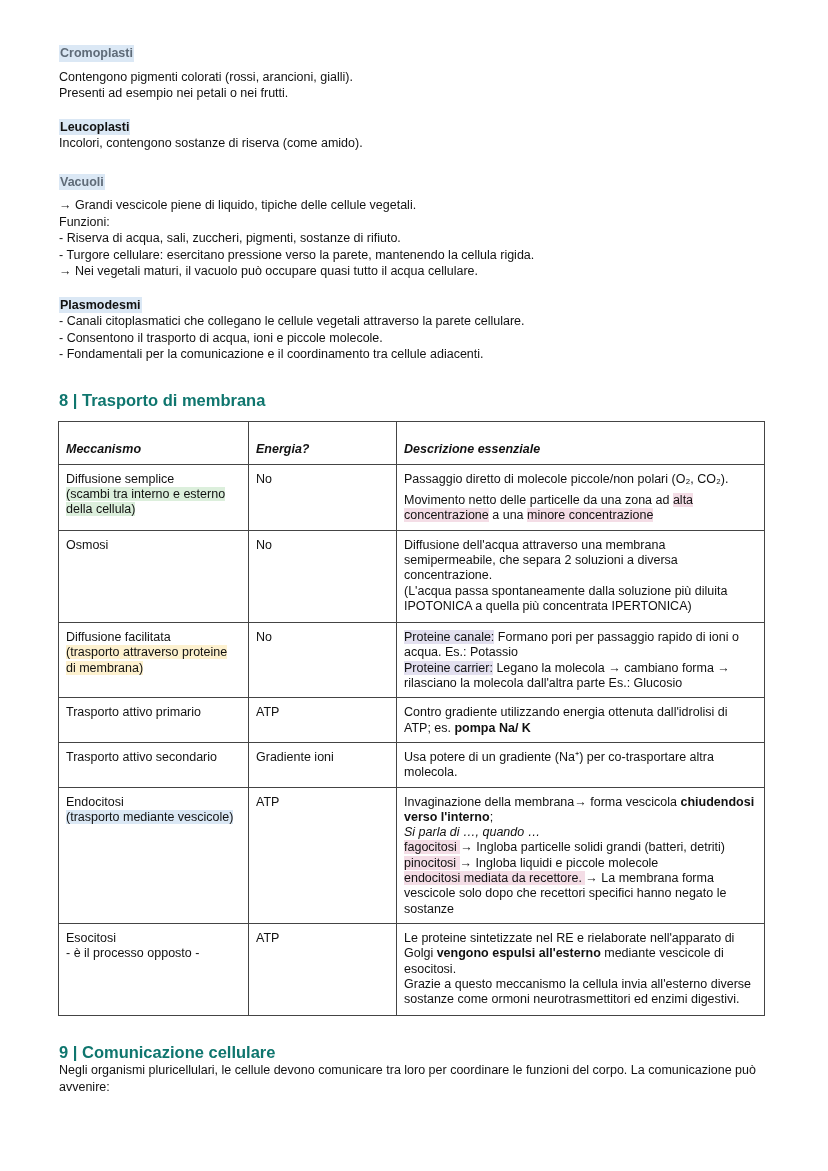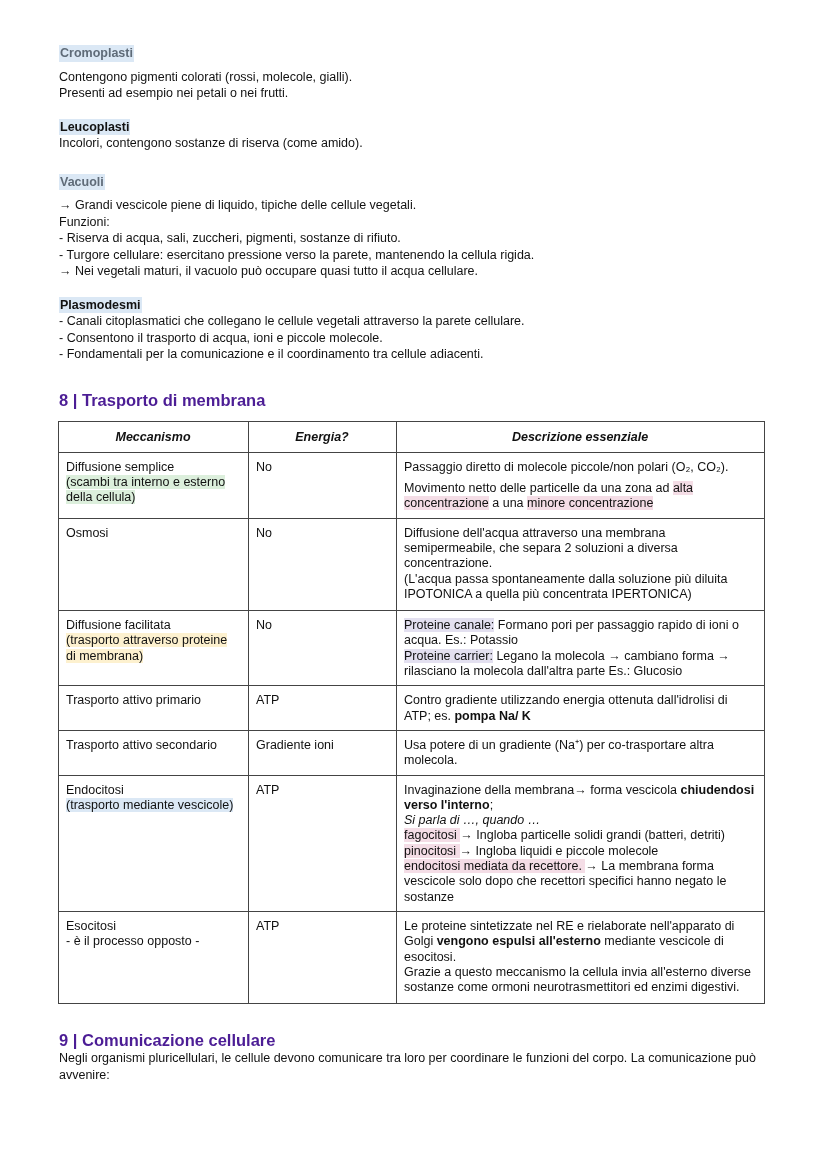--- a/index.html
+++ b/index.html
@@ -10,51 +10,51 @@
     .page { position: absolute; left: 59px; top: 45px; width: 710px; }
     .section-title {
       display: inline-block; font-weight: bold; background: #dbe8f5; padding: 0 1px;
     }
     .section-title.muted { color: #5f6b78; }
     p.line { margin: 0; }
     .gap-s { height: 7px; }
     .gap-m { height: 17px; }
     .gap-l { height: 22px; }
     h2.heading {
-      margin: 0; font-size: 16.5px; line-height: 20px; font-weight: bold; color: #4c1d95;
+      margin: 0; font-size: 16.5px; line-height: 20px; font-weight: bold; color: #0f766e;
     }
     table.tbl {
       border-collapse: collapse; width: 706px; margin-top: 11px; table-layout: fixed;
       margin-left: -1px;
     }
     table.tbl th, table.tbl td {
       border: 1.3px solid #444; vertical-align: top; text-align: left;
       padding: 7px 8px 6px 7px; font-size: 12.5px; line-height: 15.3px;
     }
-    table.tbl th { font-style: italic; font-weight: bold; padding-top: 8px; padding-bottom: 7px; text-align: center; }
+    table.tbl th { font-style: italic; font-weight: bold; padding-top: 20px; padding-bottom: 7px; }
     col.c1 { width: 190px; } col.c2 { width: 148px; } col.c3 { width: 368px; }
     .hl-green { background: #dcefdc; }
     .hl-yellow { background: #fdf1cf; margin-top: 9px; }
     .hl-blue { background: #dbe8f5; }
     .hl-pink { background: #f4dde6; }
     .hl-lav { background: #e3e0f0; }
     .bold { font-weight: bold; }
     .ital { font-style: italic; }
     .para-gap { height: 6px; }
     .intro { margin-top: 10px; font-size: 12.5px; line-height: 17px; }
   </style>
 </head>
 <body>
 
 <div class="page">
 
   <div>
     <span class="section-title muted">Cromoplasti</span>
     <div class="gap-s"></div>
-    <p class="line">Contengono pigmenti colorati (rossi, molecole, gialli).</p>
+    <p class="line">Contengono pigmenti colorati (rossi, arancioni, gialli).</p>
     <p class="line">Presenti ad esempio nei petali o nei frutti.</p>
   </div>
 
   <div class="gap-m"></div>
 
   <div>
     <span class="section-title">Leucoplasti</span>
     <p class="line">Incolori, contengono sostanze di riserva (come amido).</p>
   </div>
 

